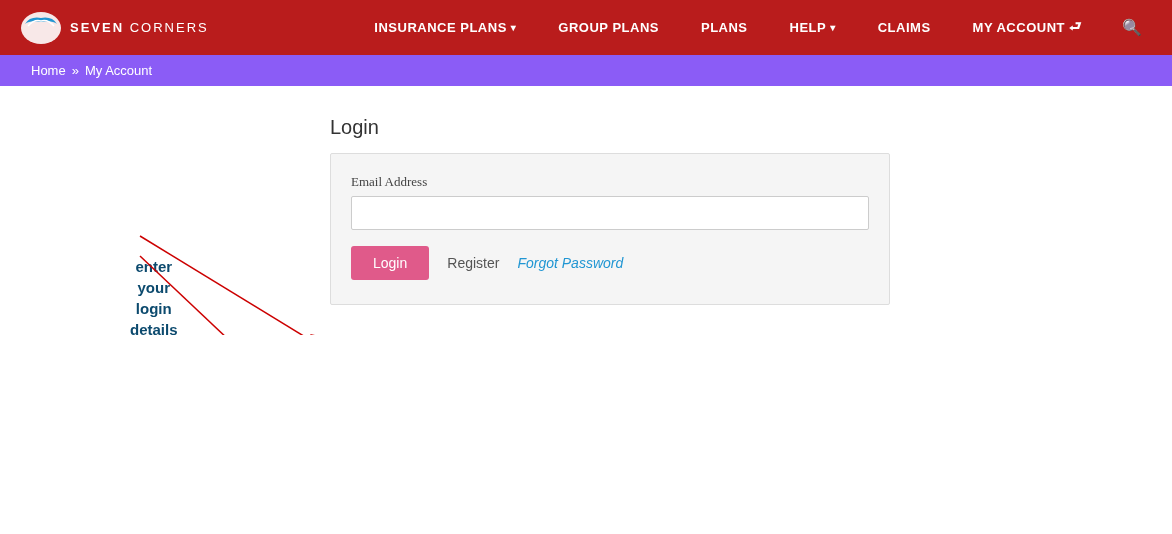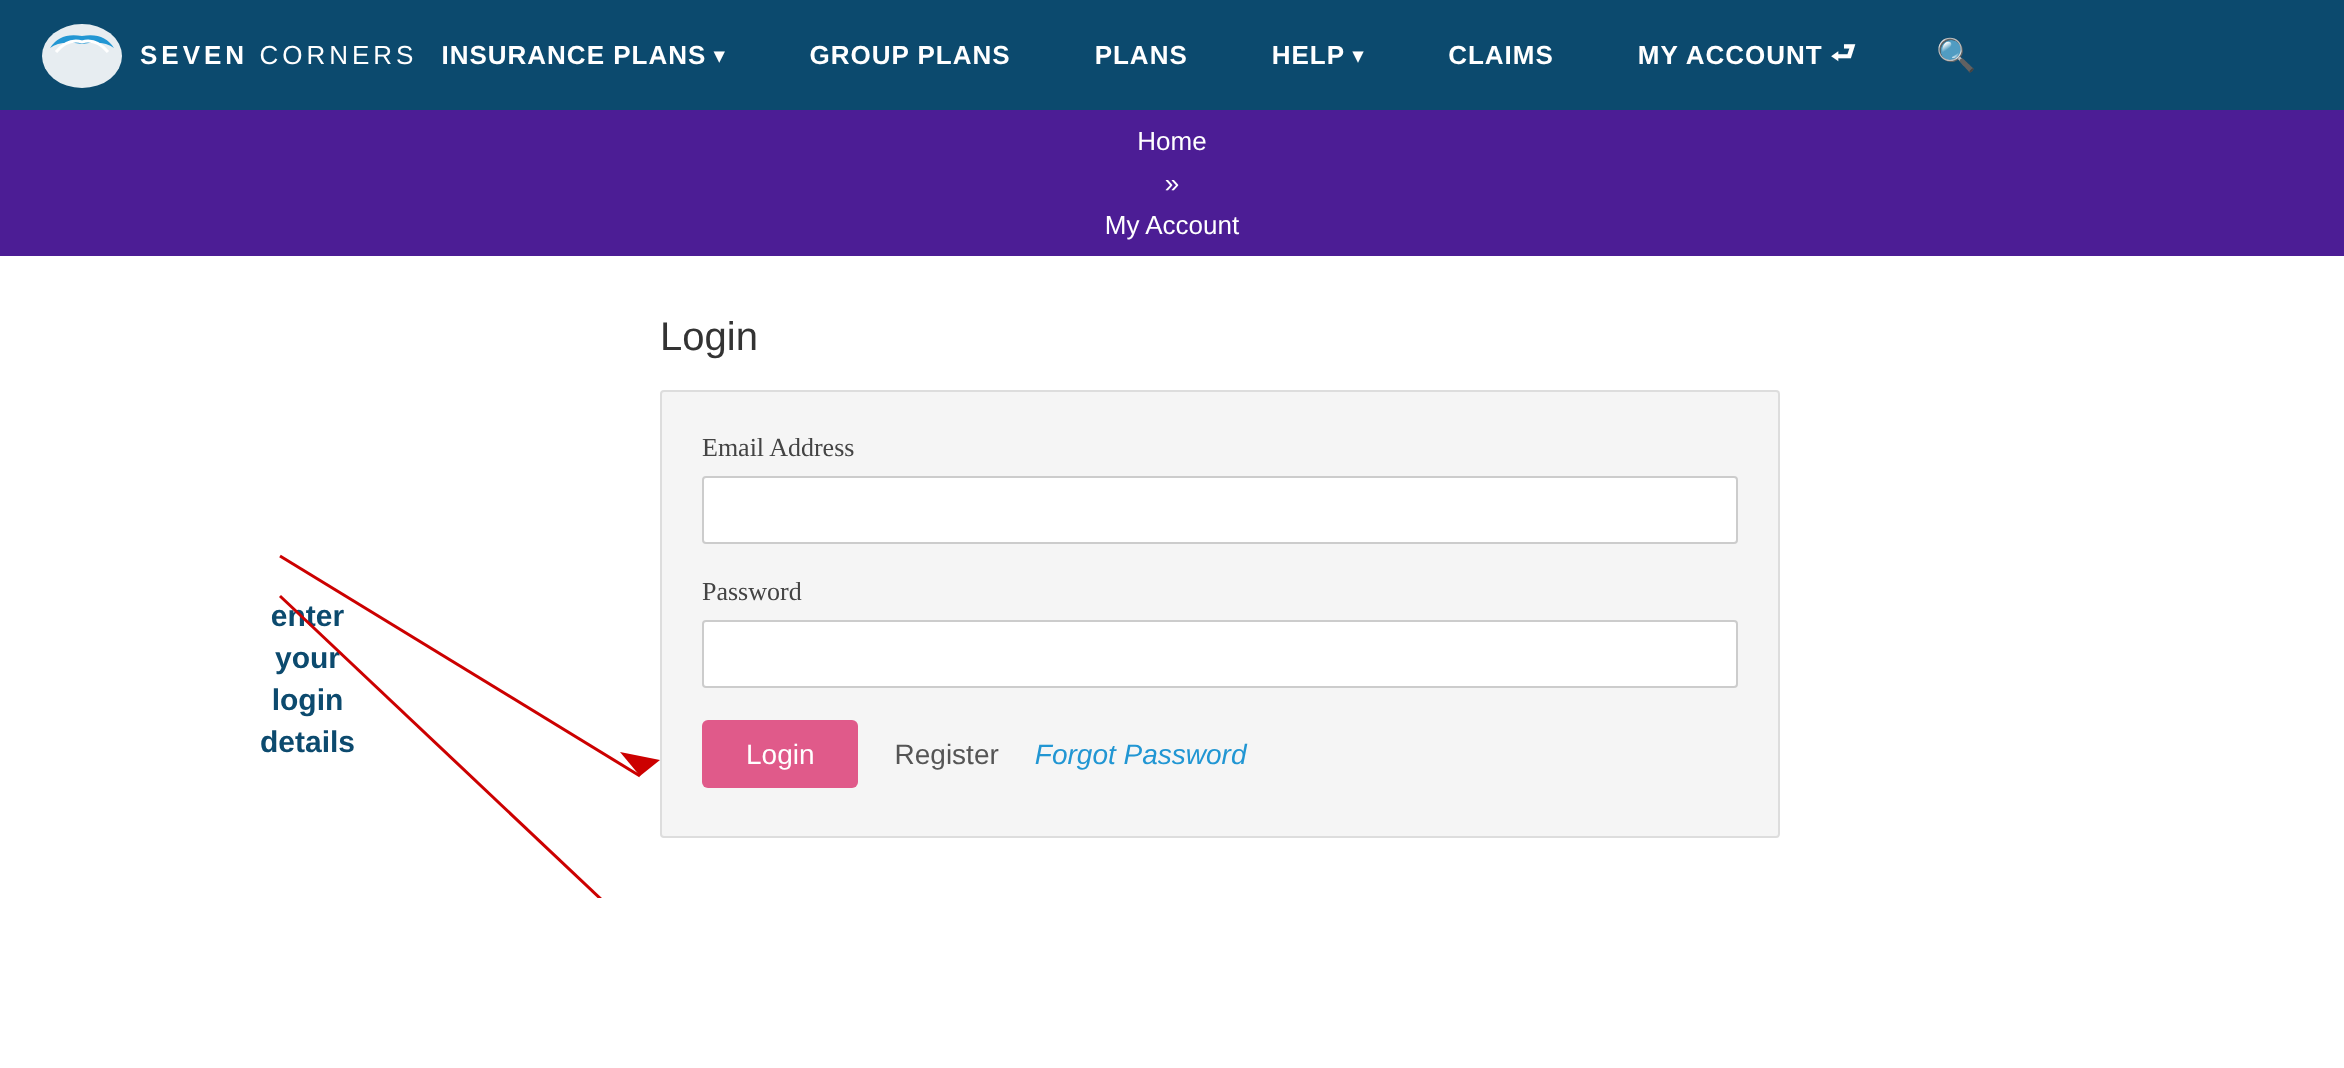--- a/index.html
+++ b/index.html
@@ -1,24 +1,25 @@
 <!DOCTYPE html>
 <html><head>
   <meta charset="utf-8">
   <style>
     * { margin: 0; padding: 0; box-sizing: border-box; }
     body { font-family: Arial, sans-serif; background: #fff; font-size: 14px; }
 
     
     .header {
-      background: #0c4a6e;
+      background: #b91c1c;
       height: 55px;
       display: flex;
       align-items: center;
       padding: 0 20px;
+      justify-content: space-between;
     }
     .logo-area {
       display: flex;
       align-items: center;
       gap: 8px;
     }
     .logo-icon {
       width: 42px;
       height: 36px;
     }
@@ -57,26 +58,25 @@
       font-size: 16px;
       padding: 0 10px;
       cursor: pointer;
       height: 55px;
       display: flex;
       align-items: center;
     }
 
     
     .breadcrumb {
-      background: #4c1d95;
+      background: #8b5cf6;
       padding: 8px 31px;
       display: flex;
       align-items: center;
       gap: 6px;
-      flex-direction: column;
     }
     .breadcrumb a {
       color: #fff;
       text-decoration: none;
       font-size: 13px;
     }
     .breadcrumb .separator {
       color: #fff;
       font-size: 13px;
     }
@@ -248,24 +248,20 @@
   </div>
 
   <div class="login-section">
     <h2 class="login-title">Login</h2>
 
     <div class="login-form-box">
       <div class="form-group">
         <label class="form-label">Email Address</label>
         <input class="form-input" type="email" placeholder="" style="">
       </div>
-      <div class="form-group">
-        <label class="form-label">Password</label>
-        <input class="form-input" type="password" placeholder="" style="">
-      </div>
       <div class="form-actions">
         <button class="btn-login">Login</button>
         <a class="link-register">Register</a>
         <a class="link-forgot">Forgot Password</a>
       </div>
     </div>
   </div>
 </div>
 
 </body></html>

